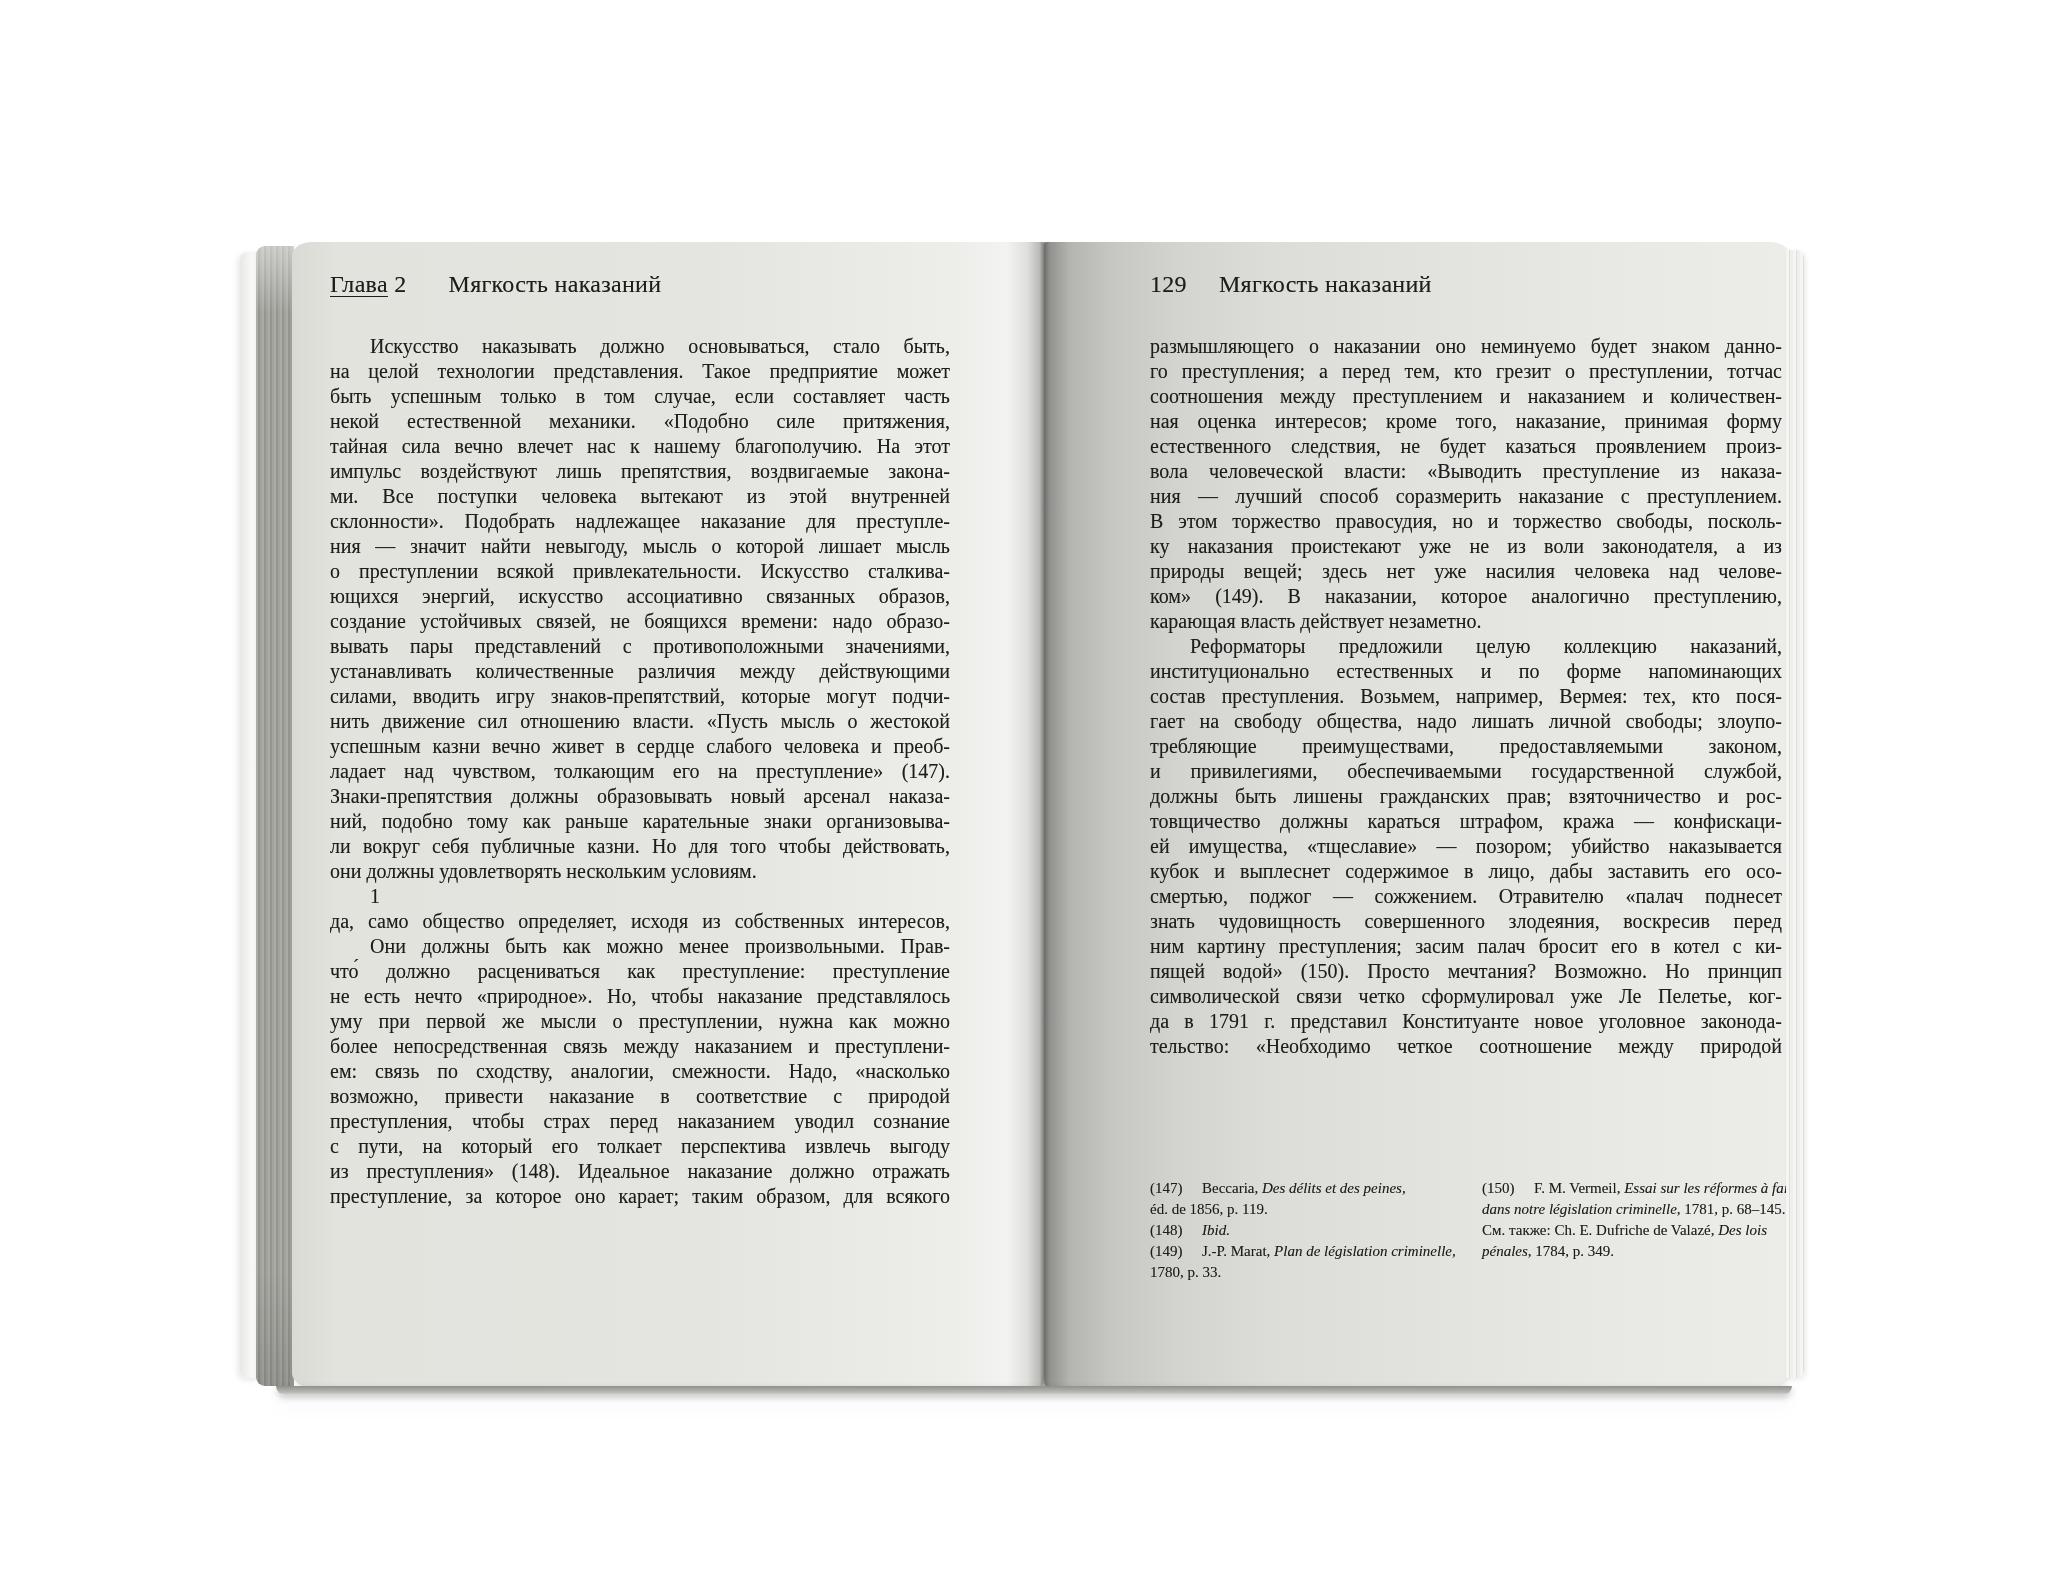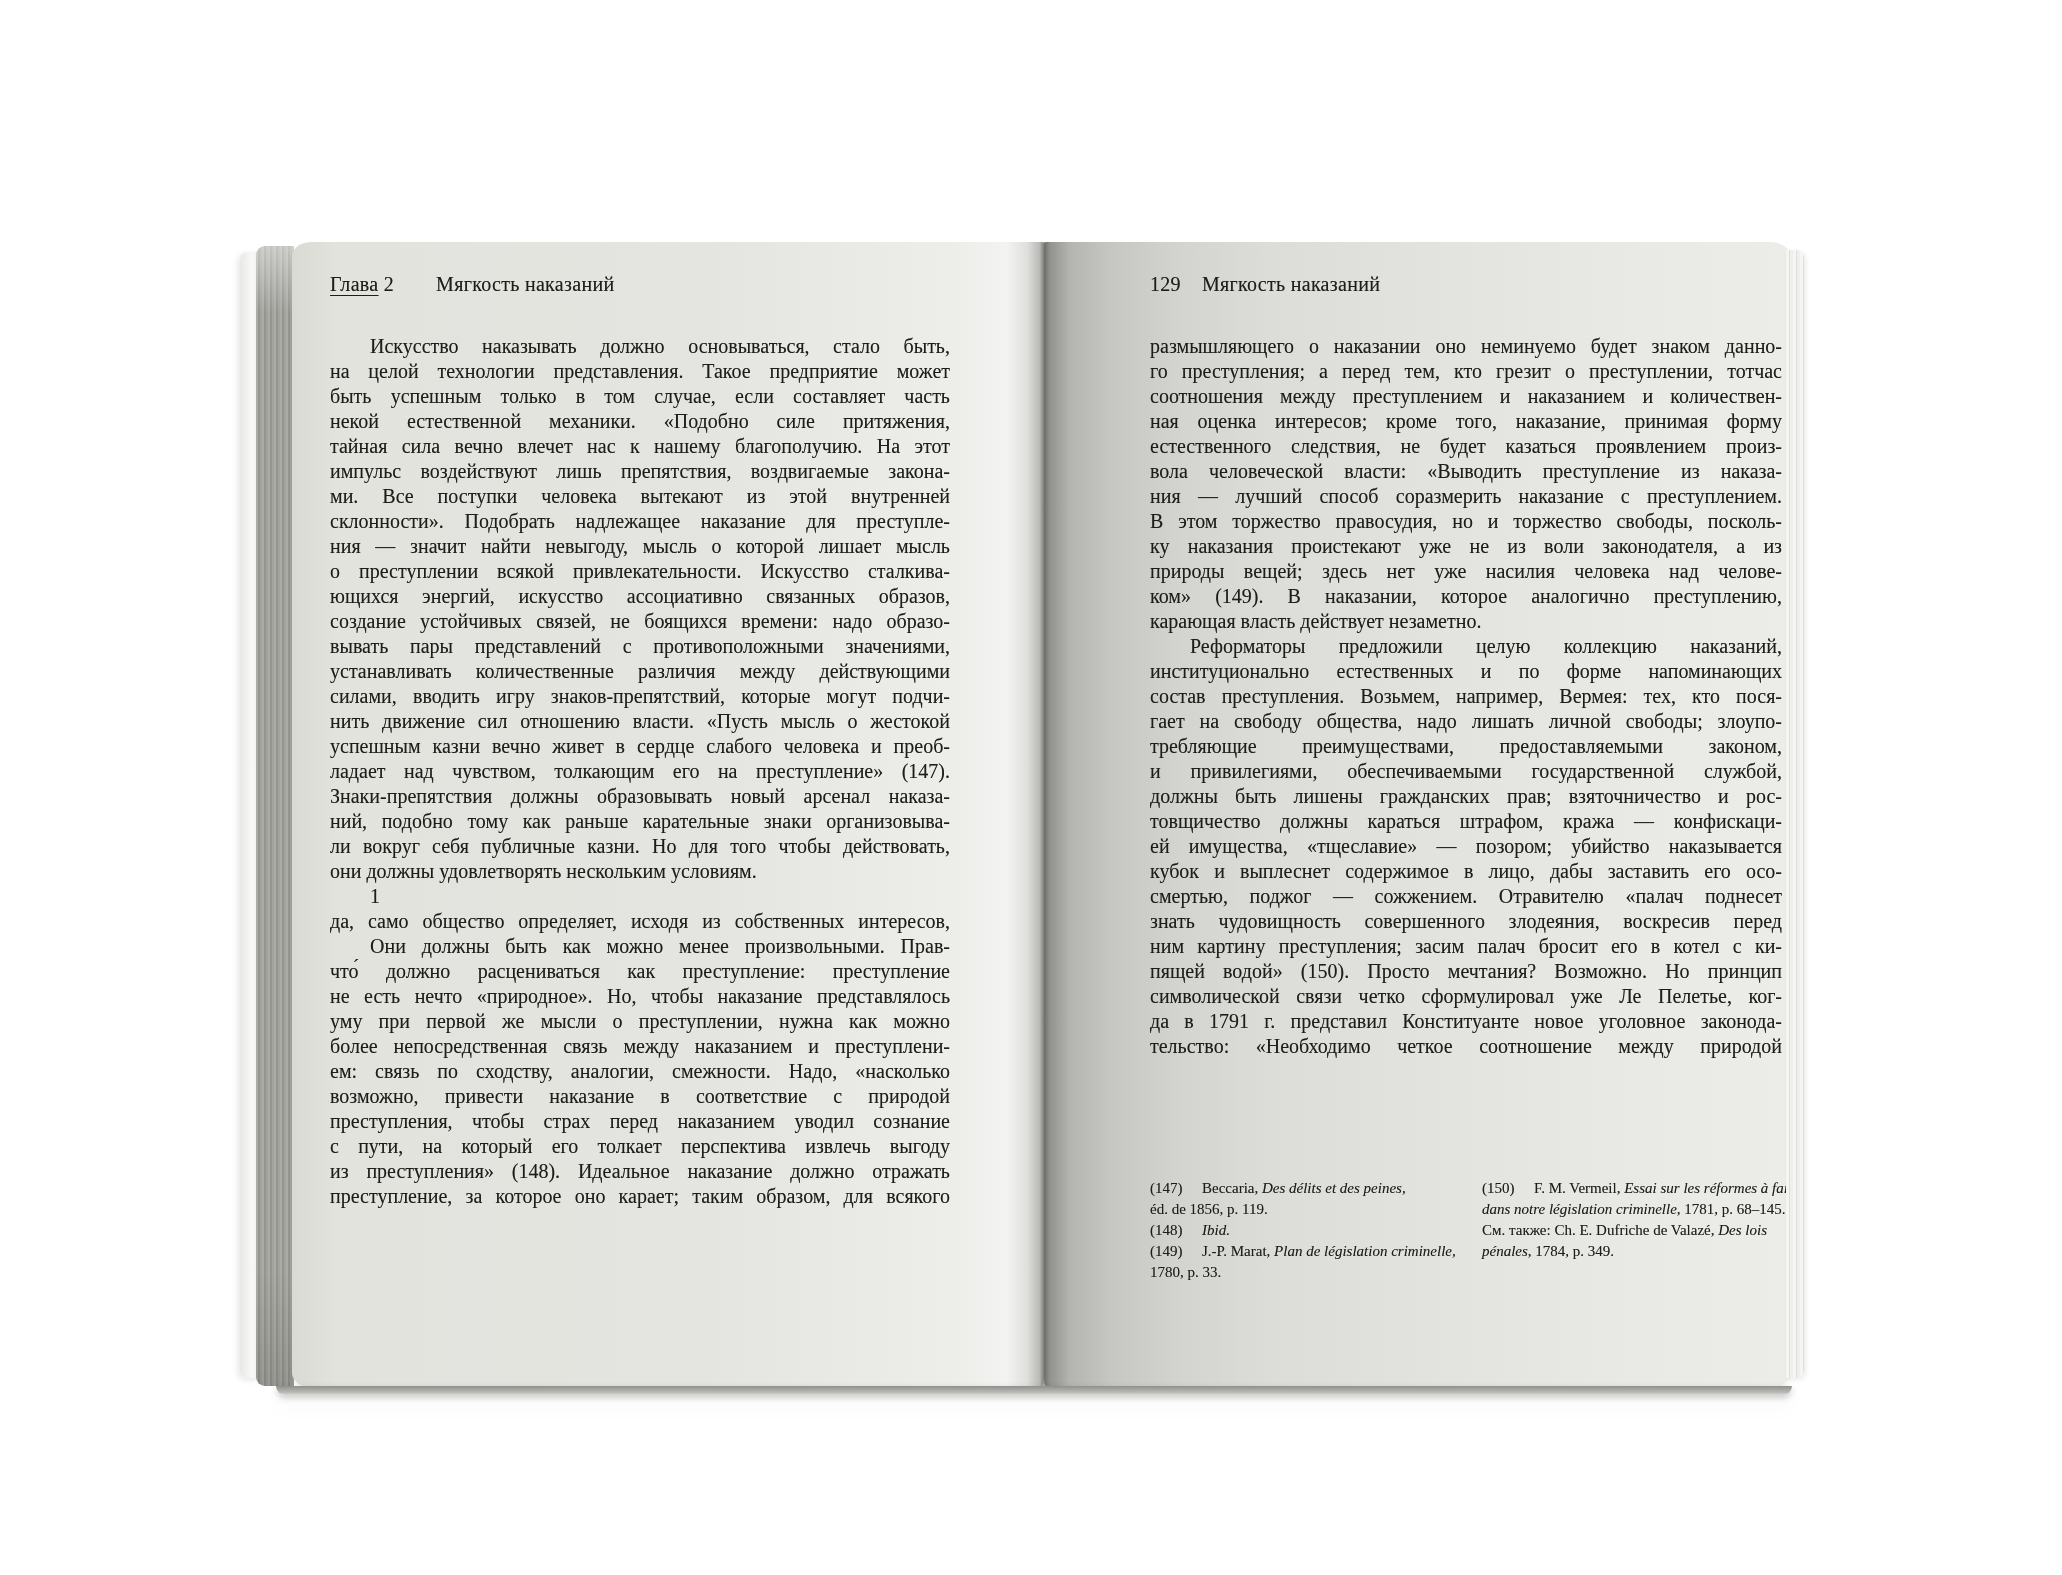--- a/index.html
+++ b/index.html
@@ -26,27 +26,27 @@
   .fore-edge-right{position:absolute;left:1786px;top:250px;width:18px;height:1128px;
       background:repeating-linear-gradient(90deg,#f5f5f3 0 3px,#dededc 3px 4px,#efefec 4px 7px);
       border-radius:0 8px 8px 0;box-shadow:2px 2px 5px rgba(0,0,0,0.08);}
   .gutter{position:absolute;left:1002px;top:242px;width:84px;height:1147px;pointer-events:none;
       background:linear-gradient(to right,rgba(0,0,0,0) 0,rgba(0,0,0,0) 30%,rgba(70,71,67,0.18) 45%,rgba(45,46,43,0.42) 50%,rgba(70,71,67,0.16) 57%,rgba(0,0,0,0) 80%);}
   .bottom-edge{position:absolute;left:276px;top:1386px;width:1516px;height:9px;
       background:linear-gradient(to bottom,#8f908c,#b9bab6 70%,#d8d8d5);
       border-radius:0 0 10px 10px;
       box-shadow:0 10px 20px -4px rgba(90,90,88,0.35),0 3px 6px rgba(60,60,58,0.25);}
   
-  .pl-header,.pr-header{position:absolute;font-size:20px;line-height:25px;letter-spacing:0.3px;
+  .pl-header,.pr-header{position:absolute;font-size:24px;line-height:25px;letter-spacing:0.3px;
       white-space:nowrap;text-shadow:0 0 0.5px rgba(29,29,27,0.45);}
   .pl-header{left:330px;top:272px;}
   .pr-header{left:1150px;top:272px;}
   .chapter{margin-right:42px;}
   .chapter-word{text-decoration:underline;text-decoration-thickness:1px;text-underline-offset:4px;}
-  .pagenum{margin-right:21px;}
+  .pagenum{margin-right:32px;}
   .body-text{position:absolute;font-size:20px;line-height:25px;text-shadow:0 0 0.5px rgba(29,29,27,0.4);}
   .left-body{left:330px;top:334px;width:620px;}
   .right-body{left:1150px;top:334px;width:632px;}
   .tline{text-align:justify;text-align-last:justify;height:25px;}
   .tline.ind{text-indent:40px;}
   .tline.end{text-align-last:left;}
   .fn-col{position:absolute;font-size:15px;line-height:21px;text-shadow:0 0 0.4px rgba(29,29,27,0.4);}
   .fn-left{left:1150px;top:1178px;width:340px;}
   .fn-right{left:1482px;top:1178px;width:330px;}
   .fline{white-space:nowrap;height:21px;}

